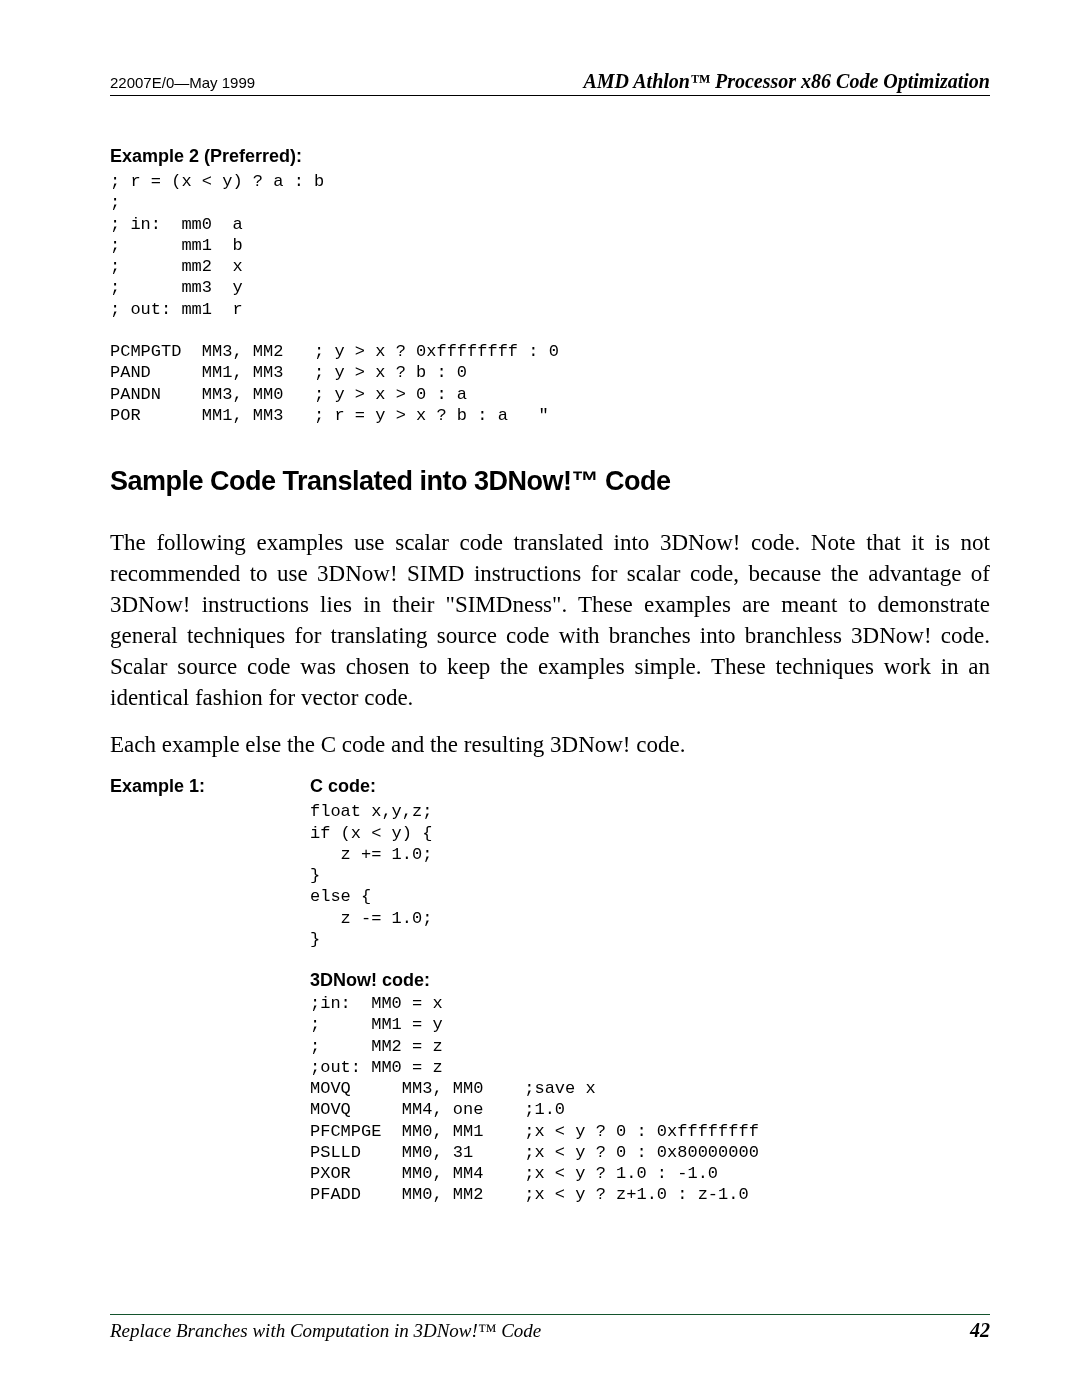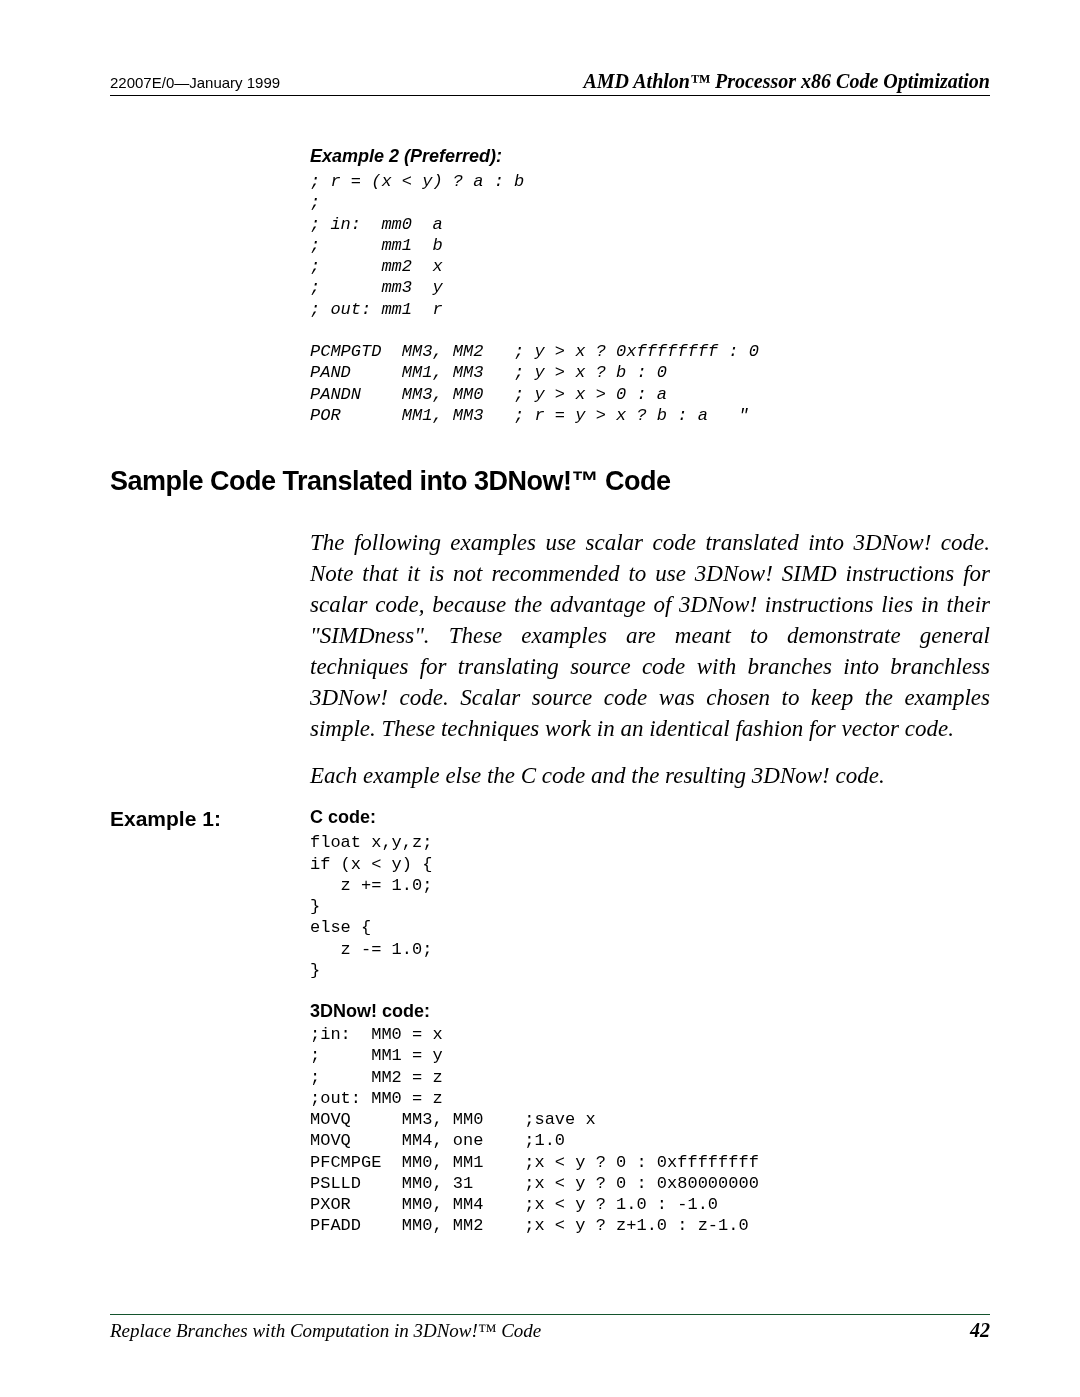--- a/index.html
+++ b/index.html
@@ -27,22 +27,20 @@
       font-family: Arial, Helvetica, sans-serif;
       font-size: 15px;
     }
     .doc-title {
       font-family: Georgia, serif;
       font-style: italic;
       font-weight: bold;
       font-size: 20px;
     }
     .content-indent {
-      margin-left: 200px;
-      font-style: italic;
     }
     .example-heading {
       font-family: Arial, Helvetica, sans-serif;
       font-weight: bold;
       font-size: 18px;
       margin-bottom: 4px;
     }
     .code-block {
       font-family: 'Courier New', Courier, monospace;
       font-size: 17px;
@@ -65,21 +63,21 @@
       text-align: justify;
       margin-bottom: 16px;
     }
     .example-row {
       display: flex;
       align-items: flex-start;
     }
     .example-label {
       font-family: Arial, Helvetica, sans-serif;
       font-weight: 900;
-      font-size: 21px;
+      font-size: 18px;
       width: 200px;
       flex-shrink: 0;
     }
     .example-content {
       flex: 1;
     }
     .sub-heading {
       font-family: Arial, Helvetica, sans-serif;
       font-weight: bold;
       font-size: 18px;
@@ -106,21 +104,21 @@
       font-style: italic;
       font-weight: bold;
       font-size: 20px;
     }
   </style>
 </head>
 <body>
 
 <div class="page">
   <div class="header">
-    <span class="doc-id">22007E/0—January 1999</span>
+    <span class="doc-id">22007E/0—May 1999</span>
     <span class="doc-title">AMD Athlon™ Processor x86 Code Optimization</span>
   </div>
 
   <div class="content-indent">
     <div class="example-heading">Example 2 (Preferred):</div>
     <div class="code-block">; r = (x &lt; y) ? a : b
 ;
 ; in:  mm0  a
 ;      mm1  b
 ;      mm2  x

